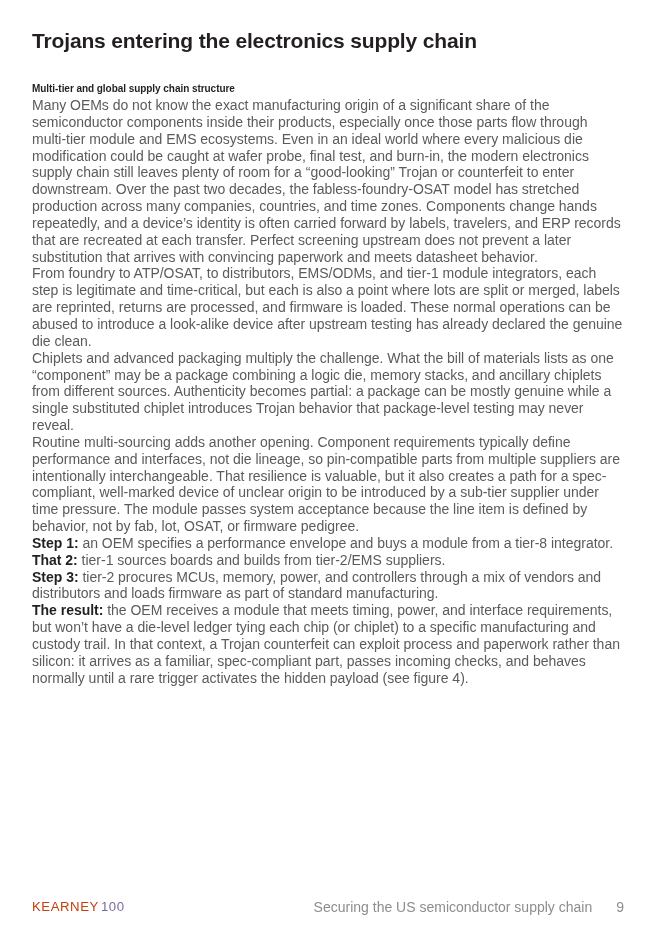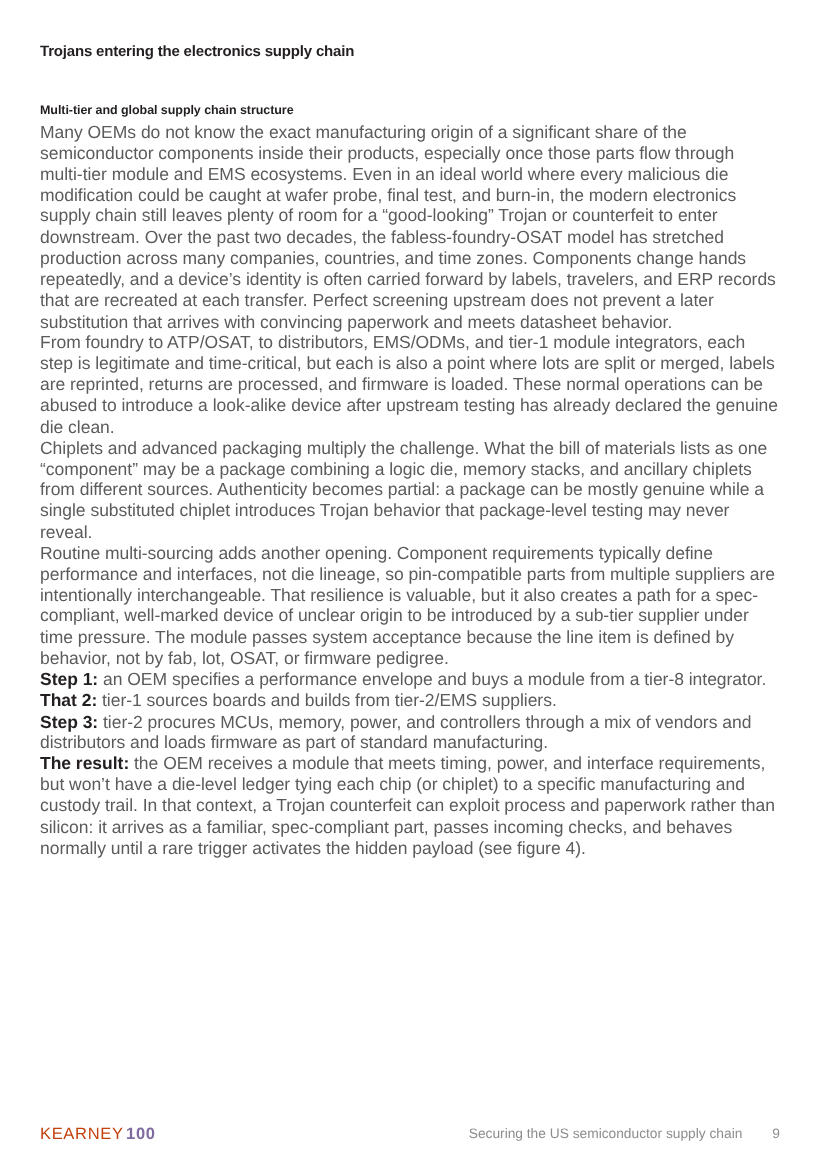--- a/index.html
+++ b/index.html
@@ -23,21 +23,21 @@
     background: #ffffff;
     overflow: hidden;
   }
   .content {
     position: absolute;
     left: 32px;
     top: 30px;
     width: 592px;
   }
   h1.page-title {
-    font-size: 12px;
+    font-size: 21px;
     line-height: 22px;
     font-weight: bold;
     color: #231f20;
     margin: 0 0 0 0;
     letter-spacing: -0.15px;
   }
   h2.section-subtitle {
     font-size: 10px;
     line-height: 16px;
     font-weight: bold;
@@ -83,28 +83,28 @@
     letter-spacing: 0.55px;
     white-space: nowrap;
   }
   .logo .logo-word {
     color: #c2410c;
     font-weight: normal;
     font-family: "Liberation Sans", sans-serif;
   }
   .logo .logo-num {
     color: #7e6a9e;
-    font-weight: bold;
+    font-weight: normal;
     margin-left: 2px;
   }
   .footer-right {
     position: absolute;
     right: 0;
     top: 3px;
-    font-size: 11px;
+    font-size: 14px;
     line-height: 12px;
     color: #8d8d8d;
     white-space: nowrap;
   }
   .footer-doc {
     display: inline-block;
   }
   .footer-page {
     display: inline-block;
     margin-left: 24px;

